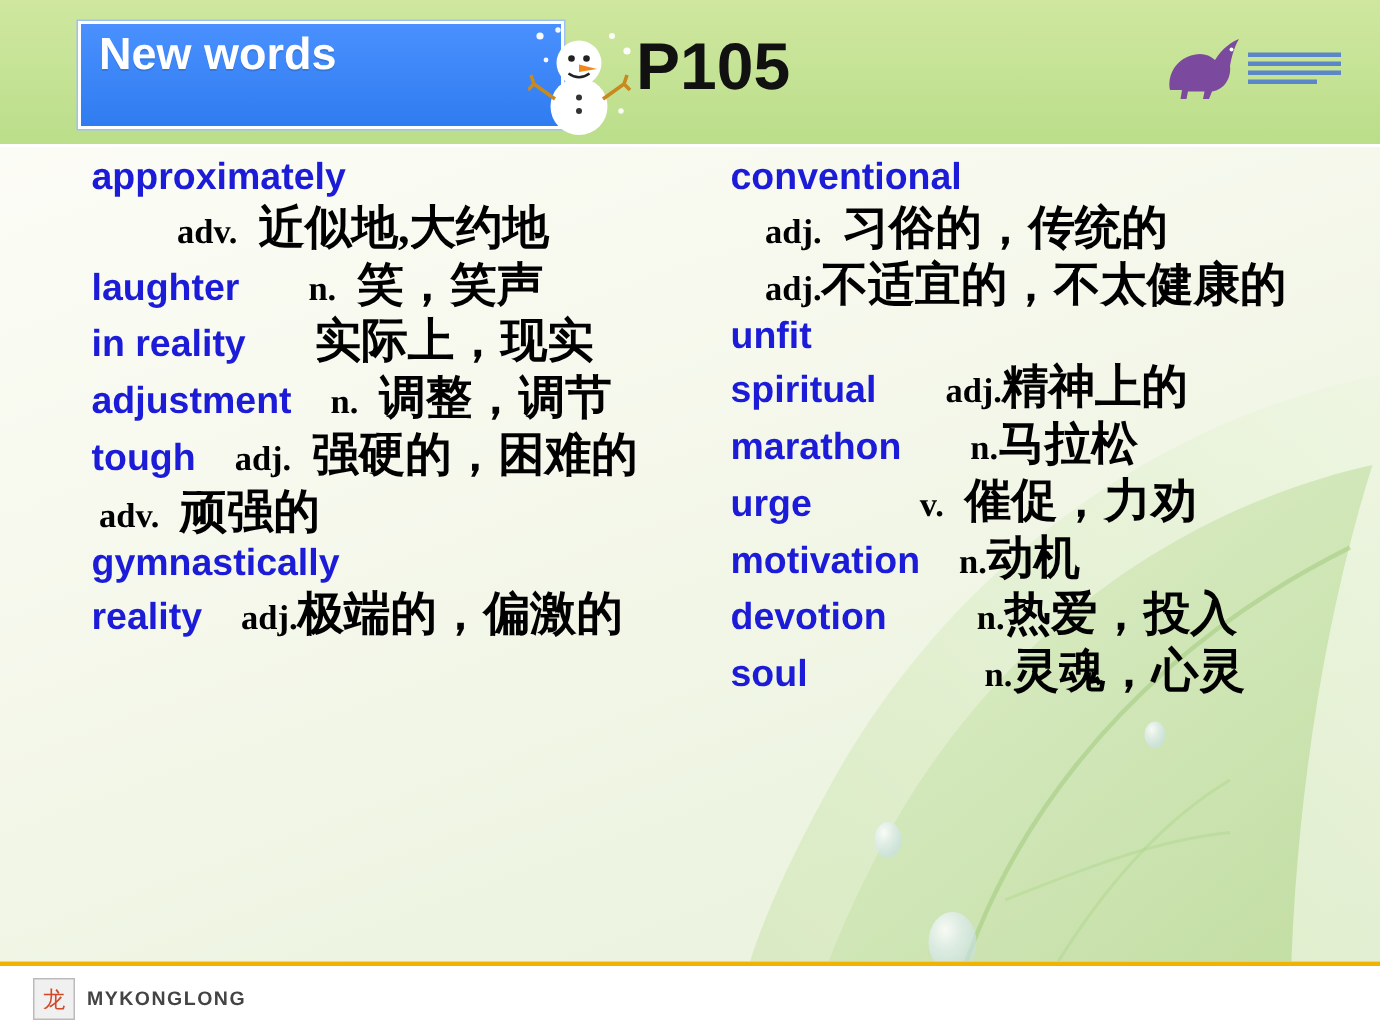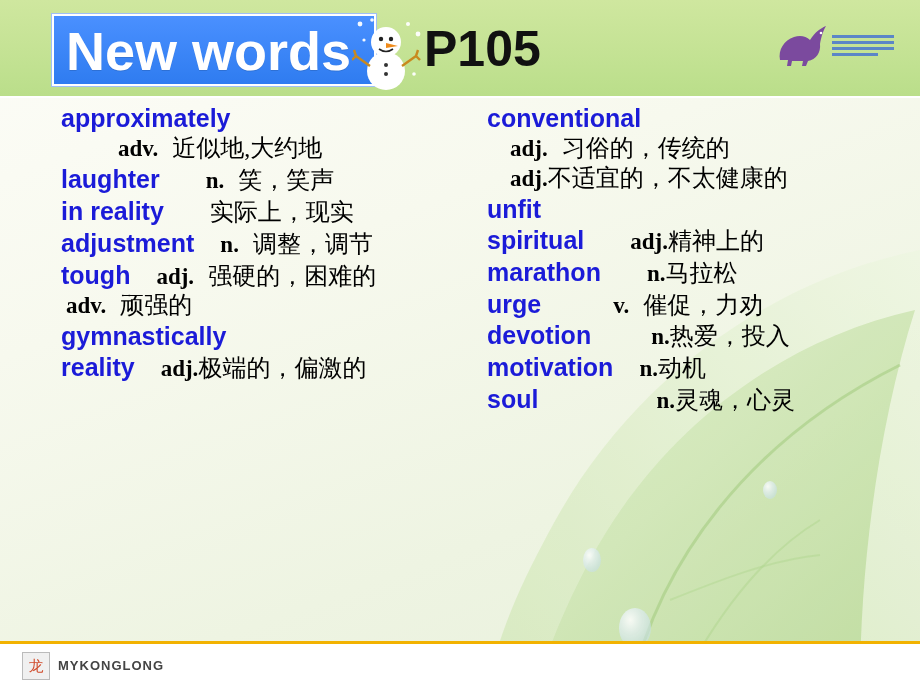--- a/index.html
+++ b/index.html
@@ -51,33 +51,33 @@
     height: 68px;
     background: #3b83f6;
     background: linear-gradient(180deg, #4a90ff 0%, #2f7cf0 100%);
     border: 2px solid #ffffff;
     box-shadow: 0 0 0 1px #9fc0f5;
   }
   .title-text {
     position: absolute;
     left: 66px;
     top: 20px;
-    font-size: 54px;
+    font-size: 30px;
     font-weight: bold;
     color: #ffffff;
     letter-spacing: 0px;
     white-space: nowrap;
     z-index: 5;
     text-shadow: 0 1px 0 rgba(0,0,0,0.12);
   }
   .page-ref {
     position: absolute;
     left: 424px;
     top: 20px;
-    font-size: 50px;
+    font-size: 44px;
     font-weight: bold;
     color: #111111;
     z-index: 6;
     white-space: nowrap;
   }
   .snowman {
     position: absolute;
     left: 352px;
     top: 16px;
     width: 72px;
@@ -131,22 +131,23 @@
   }
   .pos {
     color: #000000;
     font-weight: bold;
     font-size: 23px;
     font-family: "Liberation Serif", serif;
     margin-top: 42px;
   }
   .cn {
     color: #000000;
-    font-size: 24px;
+    font-size: 31px;
     font-family: "Liberation Serif", serif;
+    font-weight: bold;
   }
   .gap-sm { display: inline-block; width: 14px; }
   .gap-md { display: inline-block; width: 26px; }
   .gap-lg { display: inline-block; width: 46px; }
   .indent-line {
     padding-left: 74px;
   }
   .indent-line-2 {
     padding-left: 40px;
   }
@@ -326,25 +327,25 @@
       <div class="entry">
         <span class="word">marathon</span><span class="gap-lg"></span><span class="pos">n.</span><span class="cn">马拉松</span>
       </div>
 
       <div class="entry">
         <span class="word">urge</span><span class="gap-lg"></span><span class="gap-md"></span><span class="pos">v.</span><span class="gap-sm"></span><span class="cn">催促，力劝</span>
       </div>
 
 
       <div class="entry">
+        <span class="word">motivation</span><span class="gap-md"></span><span class="pos">n.</span><span class="cn">动机</span>
+      </div>
+
+      <div class="entry">
         <span class="word">devotion</span><span class="gap-lg"></span><span class="gap-sm"></span><span class="pos">n.</span><span class="cn">热爱，投入</span>
-      </div>
-
-      <div class="entry">
-        <span class="word">motivation</span><span class="gap-md"></span><span class="pos">n.</span><span class="cn">动机</span>
       </div>
 
       <div class="entry">
         <span class="word">soul</span><span class="gap-lg"></span><span class="gap-lg"></span><span class="gap-md"></span><span class="pos">n.</span><span class="cn">灵魂，心灵</span>
       </div>
 
     </div>
   </div>
 
   <div class="footer-band">

